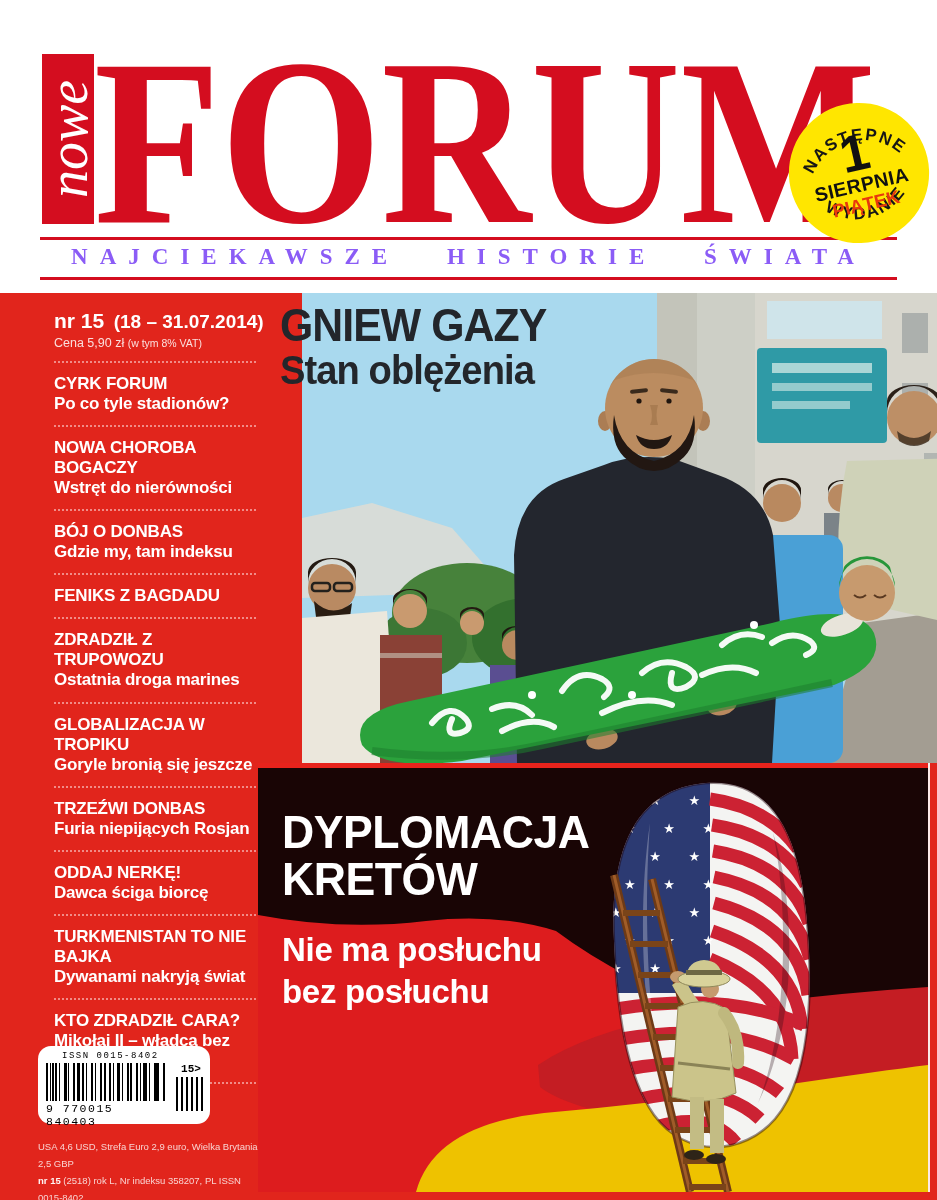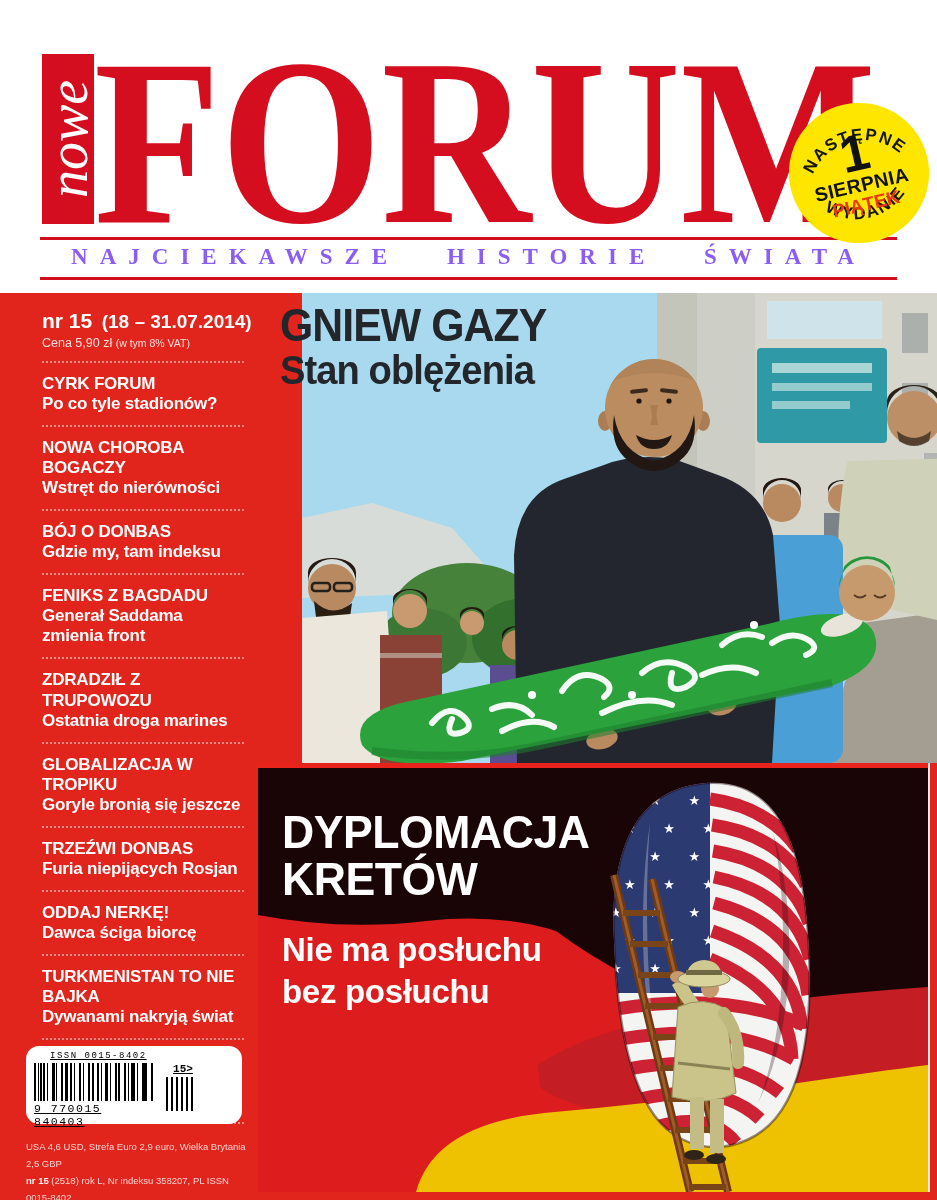--- a/index.html
+++ b/index.html
@@ -16,32 +16,32 @@
   .forum-svg text{font-family:"Liberation Serif",serif;fill:#d40d1f;font-weight:bold;}
   .badge-svg{position:absolute;left:788px;top:102px;transform:rotate(-13deg);z-index:5;}
   .badge-svg text{font-family:"Liberation Sans",sans-serif;}
   .rule{position:absolute;left:40px;width:857px;height:3px;background:#d40d1f;}
   .rule1{top:237px;} .rule2{top:277px;}
   .tagline{position:absolute;left:40px;top:244px;width:857px;text-align:center;
            font-family:"Liberation Serif",serif;font-size:23px;font-weight:600;color:#8b5cf6;
            letter-spacing:12px;word-spacing:30px;white-space:nowrap;}
 
   
-  .sidebar{position:absolute;left:0;top:293px;width:258px;height:907px;box-sizing:border-box;
+  .sidebar{position:absolute;left:12px;top:293px;width:258px;height:907px;box-sizing:border-box;
            padding:16px 14px 0 42px;color:#fff;}
   .issue-line{white-space:nowrap;}
   .issue-no{font-size:21px;font-weight:bold;}
   .issue-dates{font-size:19px;font-weight:bold;margin-left:5px;}
   .price{font-size:12.5px;color:rgba(255,255,255,.85);margin-top:3px;}
   .price .vat{font-size:10.5px;}
   .sep{border-top:2px dotted rgba(255,225,225,.55);margin:11px 0 11px 0;}
   .toc-item .t{font-size:17px;font-weight:bold;line-height:1.18;letter-spacing:-.2px;}
   .toc-item .s{font-size:17px;font-weight:bold;line-height:1.18;letter-spacing:-.2px;}
-  .barcode-box{position:absolute;left:26px;top:753px;width:216px;height:78px;background:#fff;
-               border-radius:13px;box-sizing:border-box;padding:5px 6px 4px 8px;color:#000;text-decoration:underline;}
+  .barcode-box{position:absolute;left:26px;top:753px;width:172px;height:78px;background:#fff;
+               border-radius:13px;box-sizing:border-box;padding:5px 6px 4px 8px;color:#000;}
   .bc-issn{font-family:"Liberation Mono",monospace;font-size:9px;letter-spacing:1.5px;margin-left:16px;}
   .bc-row{display:flex;margin-top:2px;}
   .bc-main{width:122px;}
   .bc-bars{width:120px;height:38px;
      background:
        repeating-linear-gradient(90deg,#000 0 2px,transparent 2px 4px,#000 4px 5px,transparent 5px 9px),
        repeating-linear-gradient(90deg,transparent 0 6px,#000 6px 8px,transparent 8px 13px);}
   .bc-num{font-family:"Liberation Mono",monospace;font-size:11.5px;letter-spacing:1.5px;margin-top:1px;}
   .bc-addon{margin-left:10px;width:34px;text-align:center;}
   .bc-addon-num{font-family:"Liberation Mono",monospace;font-size:11px;font-weight:bold;}
@@ -120,21 +120,20 @@
       <div class="s">Wstręt do nierówności</div>
     </div>
     <div class="sep"></div>
     <div class="toc-item">
       <div class="t">BÓJ O DONBAS</div>
       <div class="s">Gdzie my, tam indeksu</div>
     </div>
     <div class="sep"></div>
     <div class="toc-item">
       <div class="t">FENIKS Z BAGDADU</div>
-      <div class="s">Generał Saddama zmienia front</div>
     </div>
     <div class="sep"></div>
     <div class="toc-item">
       <div class="t">ZDRADZIŁ Z TRUPOWOZU</div>
       <div class="s">Ostatnia droga marines</div>
     </div>
     <div class="sep"></div>
     <div class="toc-item">
       <div class="t">GLOBALIZACJA W TROPIKU</div>
       <div class="s">Goryle bronią się jeszcze</div>

